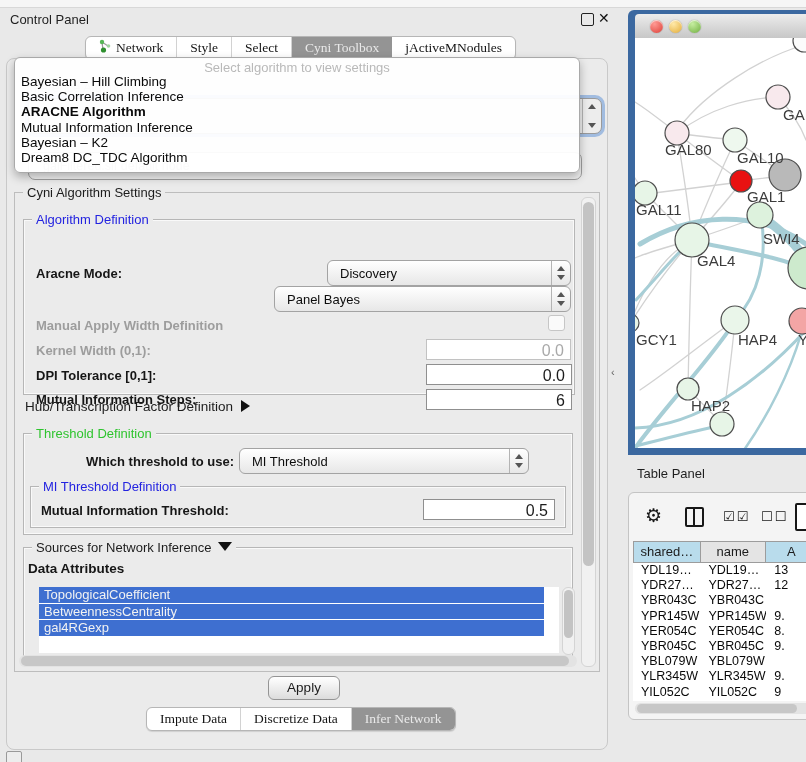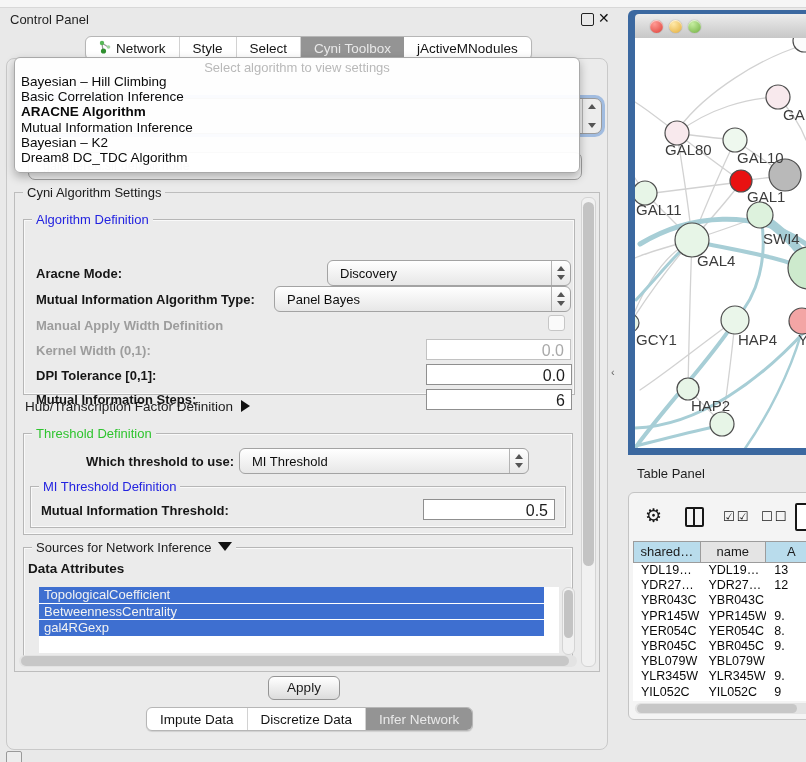--- a/index.html
+++ b/index.html
@@ -12,21 +12,21 @@
 
   
   .cp-title{left:10px;top:12px;font-size:13px;color:#1f1f1f;}
   .cp-float{left:581px;top:13px;width:11px;height:11px;border:1.6px solid #222;border-radius:2px;}
   .cp-close{left:598px;top:10px;font-size:14px;font-weight:bold;color:#111;}
 
   
   .tabbar{display:flex;background:#fff;border:1px solid #b6b6b6;border-radius:6px;height:22px;
           overflow:hidden;box-shadow:0 1px 1px rgba(0,0,0,.12);}
   .tab{display:flex;align-items:center;gap:5px;padding:0 13px;font-size:13.5px;color:#141414;
-       border-right:1px solid #d2d2d2;white-space:nowrap;}
+       border-right:1px solid #d2d2d2;white-space:nowrap;font-family:Liberation Serif, serif;}
   .tab:last-child{border-right:none;}
   .tab.active{background:#949494;color:#e9e9e9;border-right:none;}
   .top-tabs{left:85px;top:36px;}
   .bottom-tabs{left:146px;top:707px;}
 
   
   .content-panel{left:6px;top:58px;width:600px;height:690px;background:#ebebeb;
                  border:1px solid #c9c9c9;border-radius:8px;}
 
   
@@ -176,21 +176,20 @@
   <div class="abs settings-box">
     <span class="legend">Cyni Algorithm Settings</span>
 
     <div class="group" style="left:8px;top:26px;width:550px;height:174px;">
       <span class="legend blue">Algorithm Definition</span>
       <span class="abs lbl" style="left:12px;top:46px;">Aracne Mode:</span>
       <div class="combo" style="left:303px;top:40px;width:244px;">
         <span class="val">Discovery</span>
           <span class="stepper"></span>
       </div>
-      <span class="abs lbl" style="left:12px;top:72px;">Mutual Information Algorithm Type:</span>
       <div class="combo" style="left:250px;top:66px;width:297px;">
         <span class="val">Panel Bayes</span>
           <span class="stepper"></span>
       </div>
       <span class="abs lbl dis" style="left:12px;top:98px;">Manual Apply Width Definition</span>
       <span class="checkbox" style="left:524px;top:95px;"></span>
       <span class="abs lbl dis" style="left:12px;top:123px;">Kernel Width (0,1):</span>
       <div class="tfield dis" style="left:402px;top:119px;width:145px;">0.0</div>
       <span class="abs lbl" style="left:12px;top:148px;">DPI Tolerance [0,1]:</span>
       <div class="tfield" style="left:402px;top:144px;width:146px;">0.0</div>

